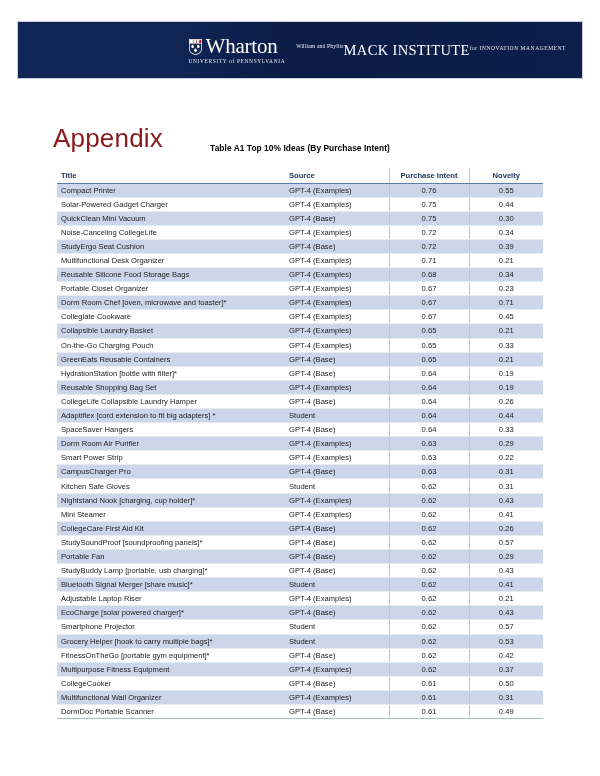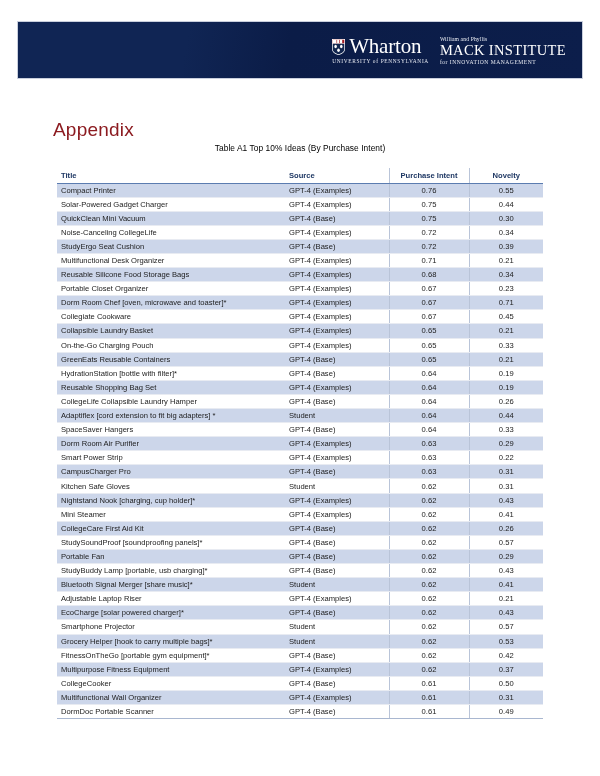--- a/index.html
+++ b/index.html
@@ -70,21 +70,21 @@
     color: #e6e9f1;
     font-family: "Liberation Serif", serif;
     font-size: 5.4px;
     letter-spacing: 0.65px;
     margin-top: 2px;
     white-space: nowrap;
   }
 
   .mack-block {
     display: flex;
-    flex-direction: column;
+    flex-direction: row;
     align-items: flex-start;
     border-left: 0px solid transparent;
     padding-left: 2px;
   }
   .mack-pre {
     color: #eceff5;
     font-family: "Liberation Serif", serif;
     font-size: 5.6px;
     letter-spacing: 0.15px;
     margin-bottom: 1px;
@@ -106,34 +106,34 @@
     margin-top: 2px;
     white-space: nowrap;
   }
 
   
   .appendix-title {
     position: absolute;
     left: 53px;
     top: 106px;
     color: #8c1b20;
-    font-size: 19px;
+    font-size: 26px;
     font-weight: normal;
     letter-spacing: 0.2px;
   }
 
   
   .table-caption {
     position: absolute;
     left: 0;
     top: 143px;
     width: 600px;
     text-align: center;
     font-size: 8.4px;
-    font-weight: normal;
+    font-weight: bold;
     color: #000000;
     letter-spacing: 0.05px;
   }
 
   
   .table-wrap {
     position: absolute;
     left: 57px;
     top: 168px;
     width: 486px;

